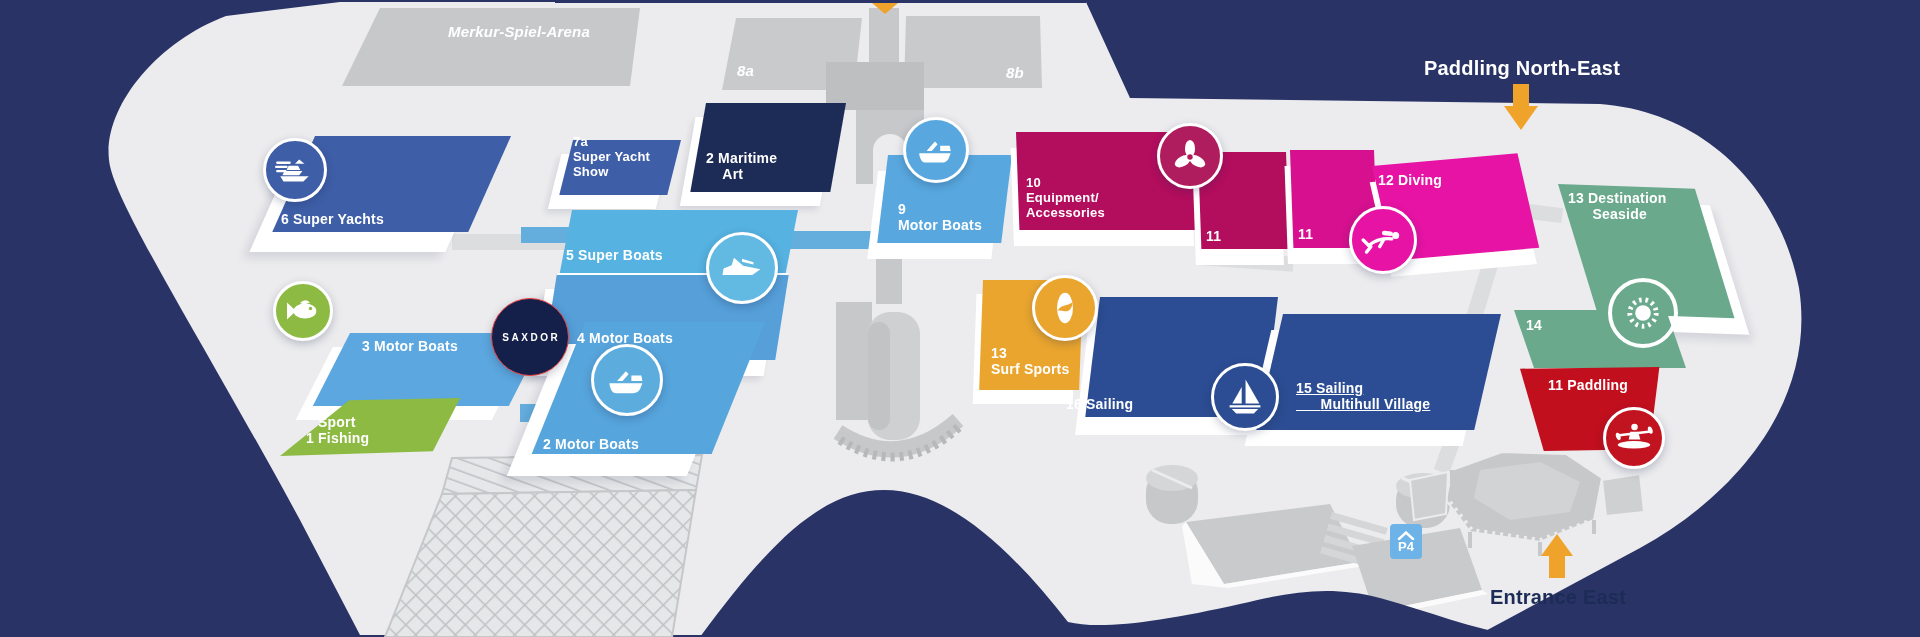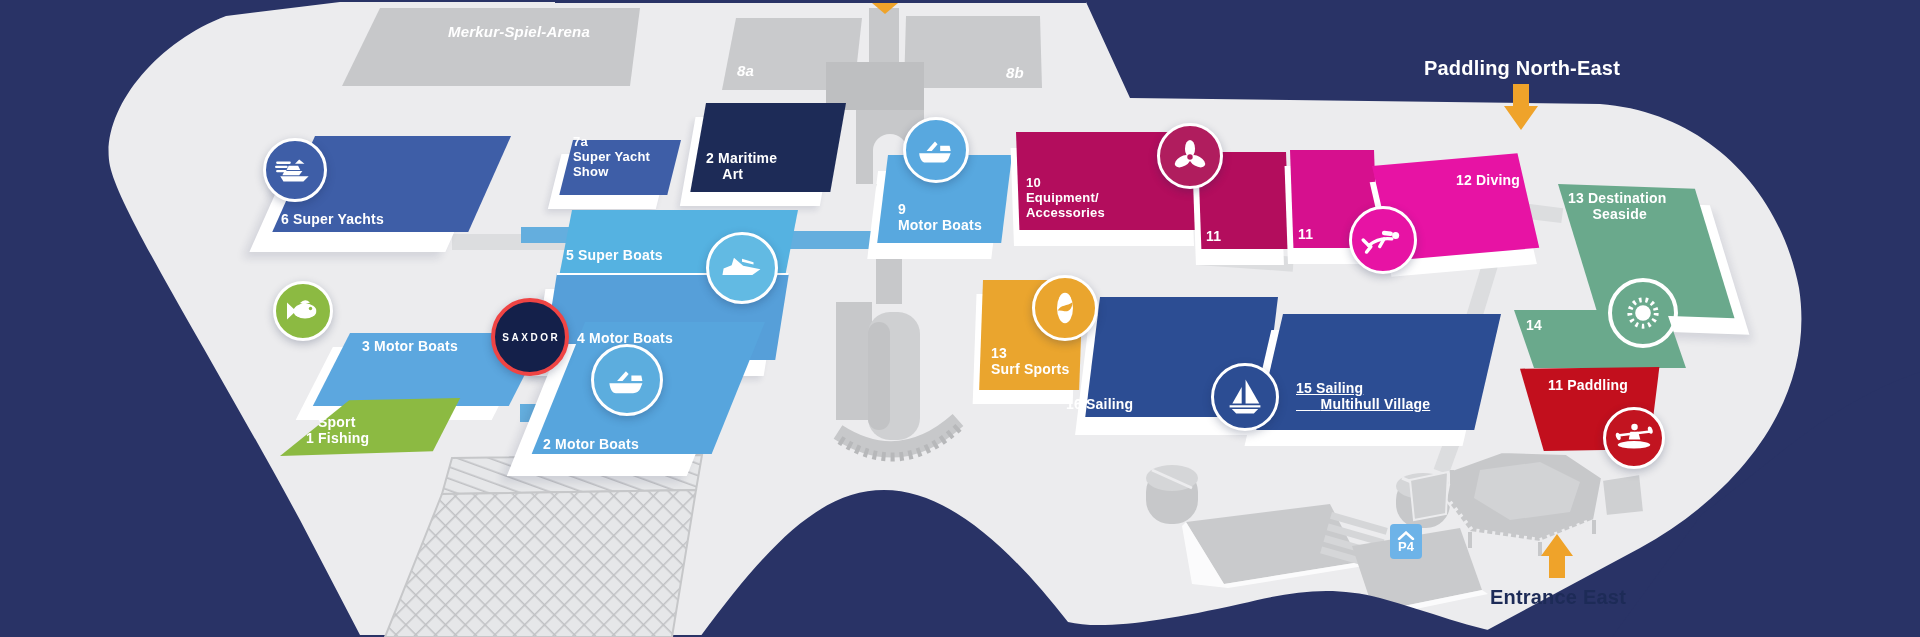--- a/index.html
+++ b/index.html
@@ -56,21 +56,21 @@
             transform:translateX(-50%);letter-spacing:.2px;}
   .entrance.ne{color:#fff;}
   .entrance.east{color:#1d2b57;}
   .arrow{position:absolute;}
   
   .badge{position:absolute;border:3.5px solid #fff;border-radius:50%;box-sizing:border-box;
          display:flex;align-items:center;justify-content:center;
          box-shadow:0 3px 8px rgba(25,35,70,.25);}
   .b-yacht {left:263px;top:138px;width:64px;height:64px;background:#3e5ea7;}
   .b-saxdor{left:491px;top:298px;width:78px;height:78px;background:#14204a;
-            border:4px solid #ef4444;flex-direction:column;}
+            border:1px solid #ef4444;flex-direction:column;}
   .b-super5{left:706px;top:232px;width:72px;height:72px;background:#62bae3;}
   .b-fish  {left:273px;top:281px;width:60px;height:60px;background:#8cba42;}
   .b-boat1 {left:591px;top:344px;width:72px;height:72px;background:#5cadde;}
   .b-boat9 {left:903px;top:117px;width:66px;height:66px;background:#58a8df;}
   .b-prop  {left:1157px;top:123px;width:66px;height:66px;background:#b01d5e;}
   .b-diver {left:1349px;top:206px;width:68px;height:68px;background:#e713a4;}
   .b-sun   {left:1608px;top:278px;width:70px;height:70px;background:transparent;border-width:4px;box-shadow:none;}
   .b-sail  {left:1211px;top:363px;width:68px;height:68px;background:#2c4d93;}
   .b-surf  {left:1032px;top:275px;width:66px;height:66px;background:#eaa52e;}
   .b-kayak {left:1603px;top:407px;width:62px;height:62px;background:#c21420;}
@@ -221,21 +221,21 @@
   <div class="lbl indent1" style="left:306px;top:414px;">Sport
 1 Fishing</div>
   <div class="lbl" style="left:543px;top:436px;">2 Motor Boats</div>
   <div class="lbl" style="left:898px;top:201px;">9
 Motor Boats</div>
   <div class="lbl small" style="left:1026px;top:175px;">10
 Equipment/
 Accessories</div>
   <div class="lbl" style="left:1206px;top:228px;">11</div>
   <div class="lbl" style="left:1298px;top:226px;">11</div>
-  <div class="lbl" style="left:1456px;top:172px;">12 Diving</div>
+  <div class="lbl" style="left:1378px;top:172px;">12 Diving</div>
   <div class="lbl" style="left:1568px;top:190px;">13 Destination
       Seaside</div>
   <div class="lbl" style="left:1526px;top:317px;">14</div>
   <div class="lbl" style="left:1548px;top:377px;">11 Paddling</div>
   <div class="lbl" style="left:1296px;top:380px;text-decoration:underline;">15 Sailing
       Multihull Village</div>
   <div class="lbl" style="left:1066px;top:396px;">16 Sailing</div>
   <div class="lbl" style="left:991px;top:345px;">13
 Surf Sports</div>
 

